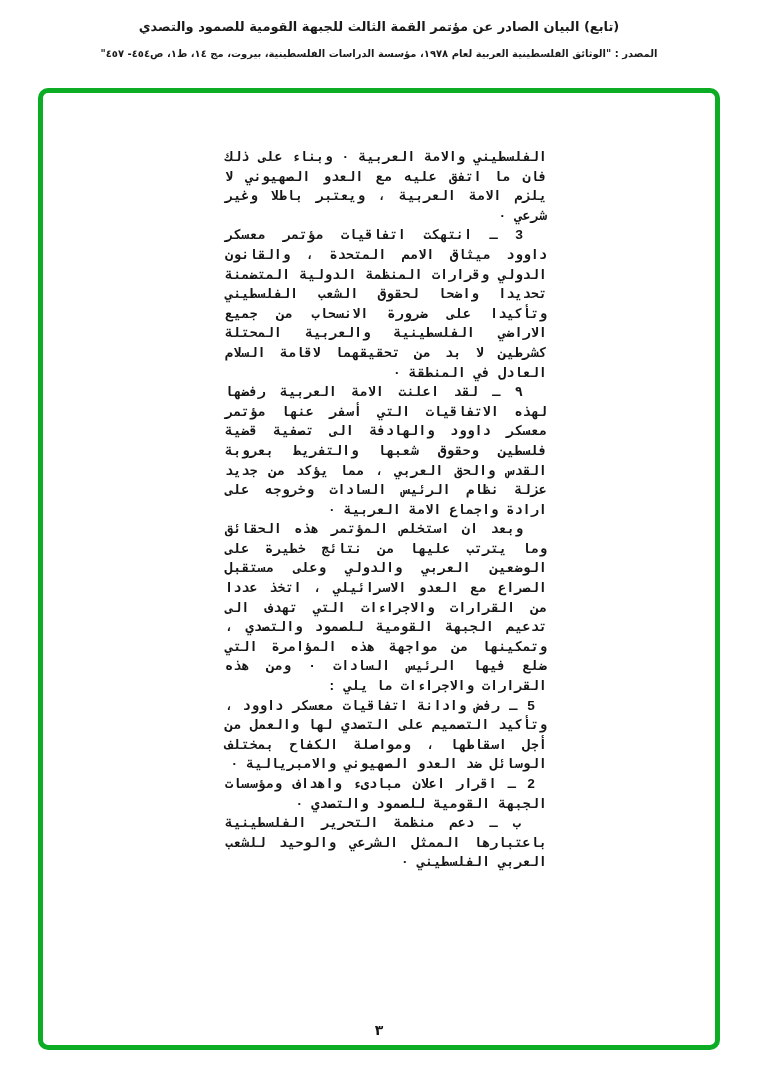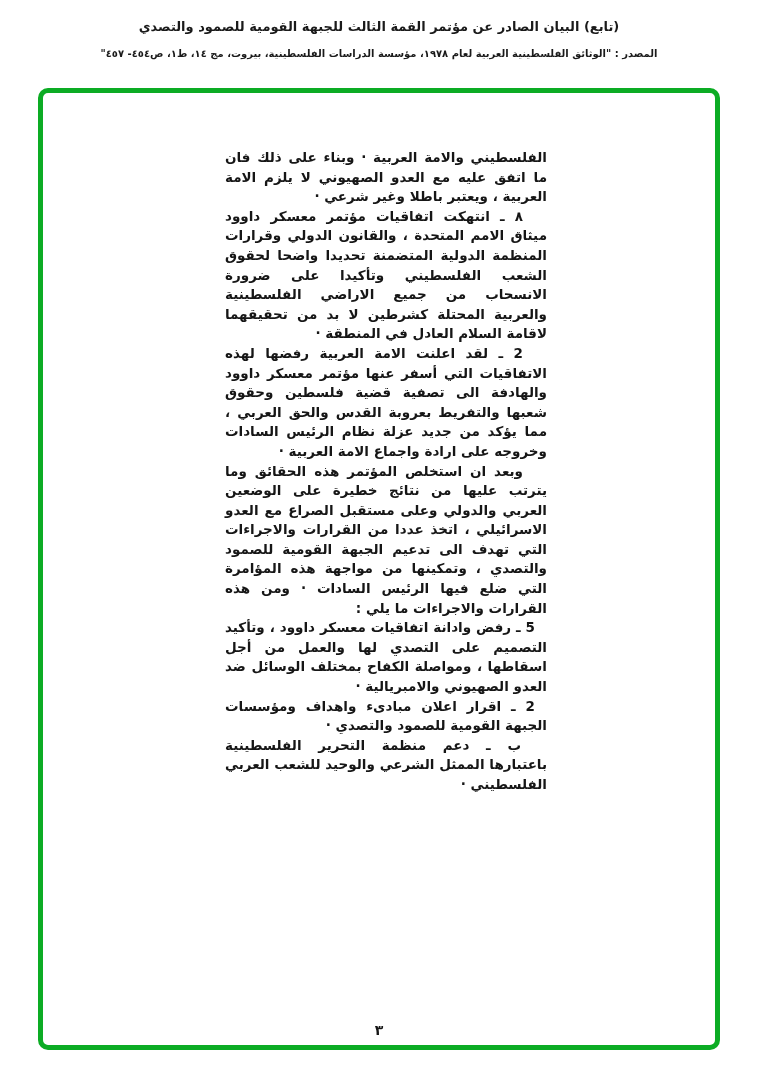--- a/index.html
+++ b/index.html
@@ -51,20 +51,21 @@
     position: absolute;
     top: 55px;
     right: 168px;
     width: 322px;
     direction: rtl;
     text-align: justify;
     font-size: 13.5px;
     font-weight: bold;
     line-height: 19.6px;
     color: #161616;
+    font-family: Liberation Mono, monospace;
   }
   .para { margin: 0; }
   .para.indent { text-indent: 24px; }
   .para.indent-sm { text-indent: 12px; }
   .para.sub { text-indent: 26px; }
   .page-number {
     position: absolute;
     bottom: 7px;
     left: 0;
     right: 0;
@@ -81,22 +82,22 @@
 
   <header class="doc-header">
     <div class="doc-title">(تابع)  البيان الصادر عن مؤتمر القمة الثالث للجبهة القومية للصمود والتصدي</div>
     <div class="doc-source">المصدر : "الوثائق الفلسطينية العربية لعام ١٩٧٨، مؤسسة الدراسات الفلسطينية، بيروت، مج ١٤، ط١، ص٤٥٤- ٤٥٧"</div>
   </header>
 
   <div class="green-frame">
 
     <div class="text-column" dir="rtl">
       <p class="para">الفلسطيني والامة العربية · وبناء على ذلك فان ما اتفق عليه مع العدو الصهيوني لا يلزم الامة العربية ، ويعتبر باطلا وغير شرعي ·</p>
-      <p class="para indent">٨ ـ انتهكت اتفاقيات مؤتمر معسكر داوود ميثاق الامم المتحدة ، والقانون الدولي وقرارات المنظمة الدولية المتضمنة تحديدا واضحا لحقوق الشعب الفلسطيني وتأكيدا على ضرورة الانسحاب من جميع الاراضي الفلسطينية والعربية المحتلة كشرطين لا بد من تحقيقهما لاقامة السلام العادل في المنطقة ·</p>
-      <p class="para indent">2 ـ لقد اعلنت الامة العربية رفضها لهذه الاتفاقيات التي أسفر عنها مؤتمر معسكر داوود والهادفة الى تصفية قضية فلسطين وحقوق شعبها والتفريط بعروبة القدس والحق العربي ، مما يؤكد من جديد عزلة نظام الرئيس السادات وخروجه على ارادة واجماع الامة العربية ·</p>
+      <p class="para indent">3 ـ انتهكت اتفاقيات مؤتمر معسكر داوود ميثاق الامم المتحدة ، والقانون الدولي وقرارات المنظمة الدولية المتضمنة تحديدا واضحا لحقوق الشعب الفلسطيني وتأكيدا على ضرورة الانسحاب من جميع الاراضي الفلسطينية والعربية المحتلة كشرطين لا بد من تحقيقهما لاقامة السلام العادل في المنطقة ·</p>
+      <p class="para indent">٩ ـ لقد اعلنت الامة العربية رفضها لهذه الاتفاقيات التي أسفر عنها مؤتمر معسكر داوود والهادفة الى تصفية قضية فلسطين وحقوق شعبها والتفريط بعروبة القدس والحق العربي ، مما يؤكد من جديد عزلة نظام الرئيس السادات وخروجه على ارادة واجماع الامة العربية ·</p>
       <p class="para indent">وبعد ان استخلص المؤتمر هذه الحقائق وما يترتب عليها من نتائج خطيرة على الوضعين العربي والدولي وعلى مستقبل الصراع مع العدو الاسرائيلي ، اتخذ عددا من القرارات والاجراءات التي تهدف الى تدعيم الجبهة القومية للصمود والتصدي ، وتمكينها من مواجهة هذه المؤامرة التي ضلع فيها الرئيس السادات · ومن هذه القرارات والاجراءات ما يلي :</p>
       <p class="para indent-sm">5 ـ رفض وادانة اتفاقيات معسكر داوود ، وتأكيد التصميم على التصدي لها والعمل من أجل اسقاطها ، ومواصلة الكفاح بمختلف الوسائل ضد العدو الصهيوني والامبريالية ·</p>
       <p class="para indent-sm">2 ـ اقرار اعلان مبادىء واهداف ومؤسسات الجبهة القومية للصمود والتصدي ·</p>
       <p class="para sub">ب ـ دعم منظمة التحرير الفلسطينية باعتبارها الممثل الشرعي والوحيد للشعب العربي الفلسطيني ·</p>
     </div>
 
     <div class="page-number">٣</div>
   </div>
 
 </div>

